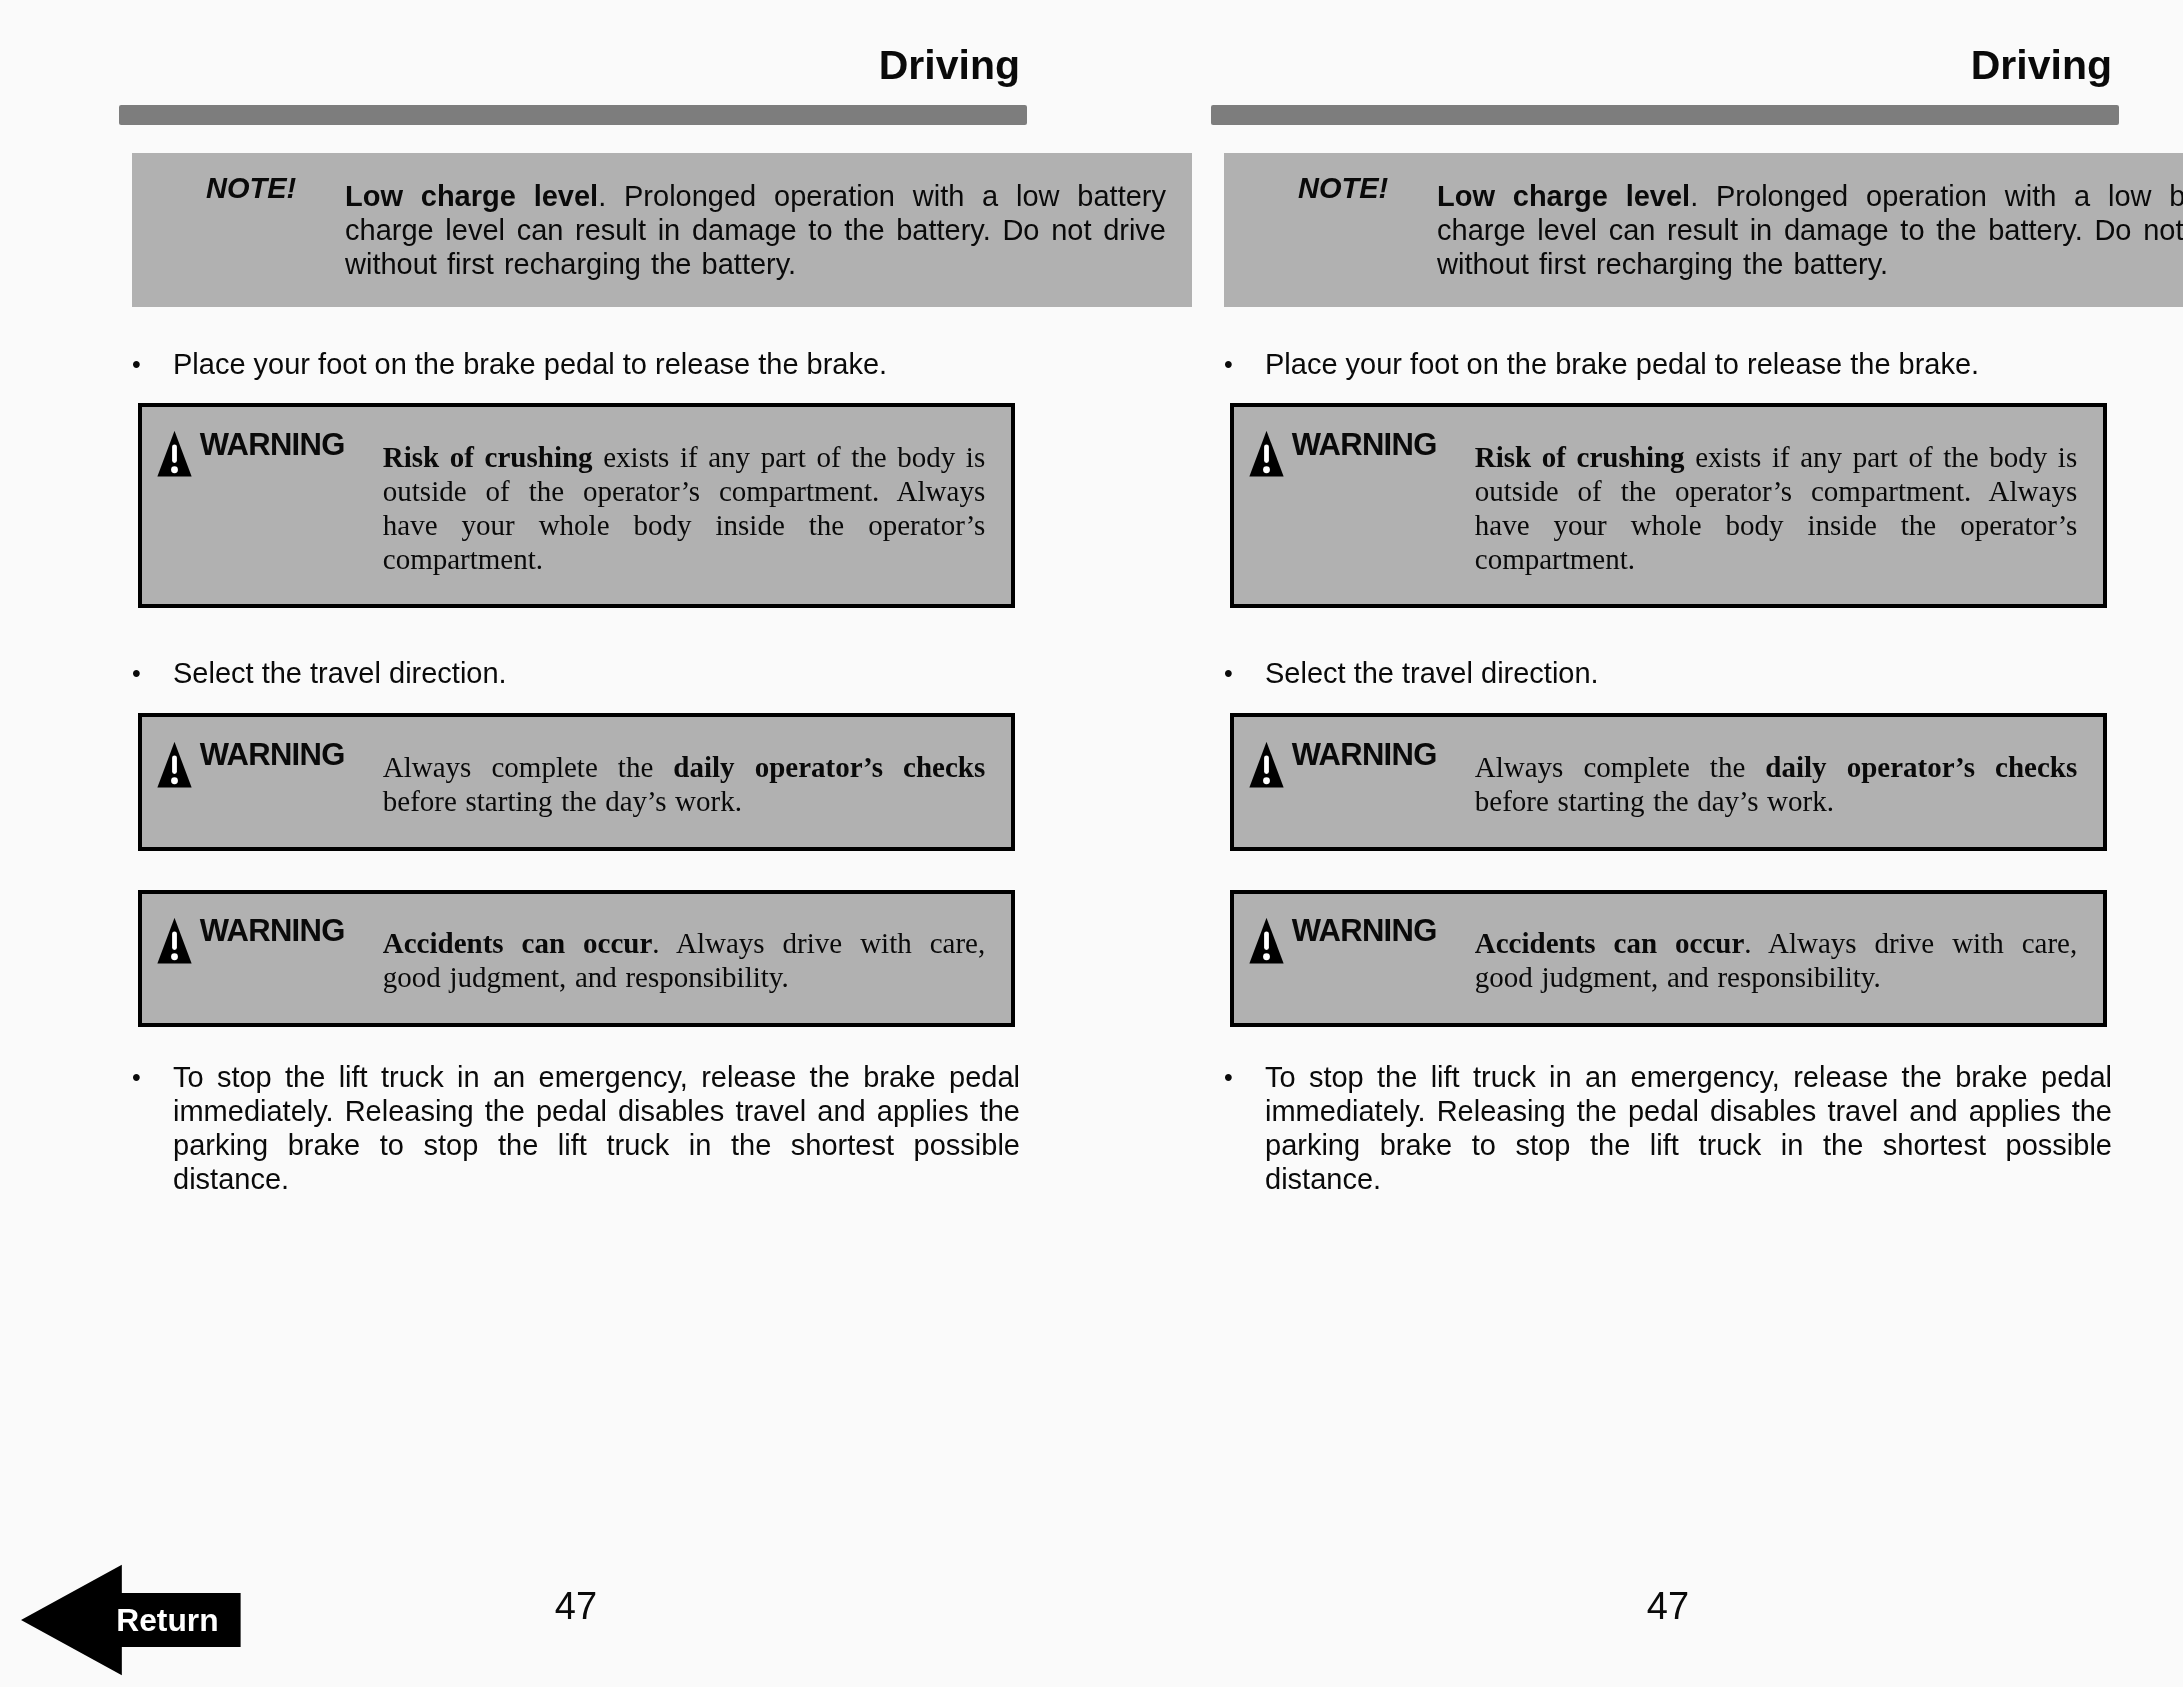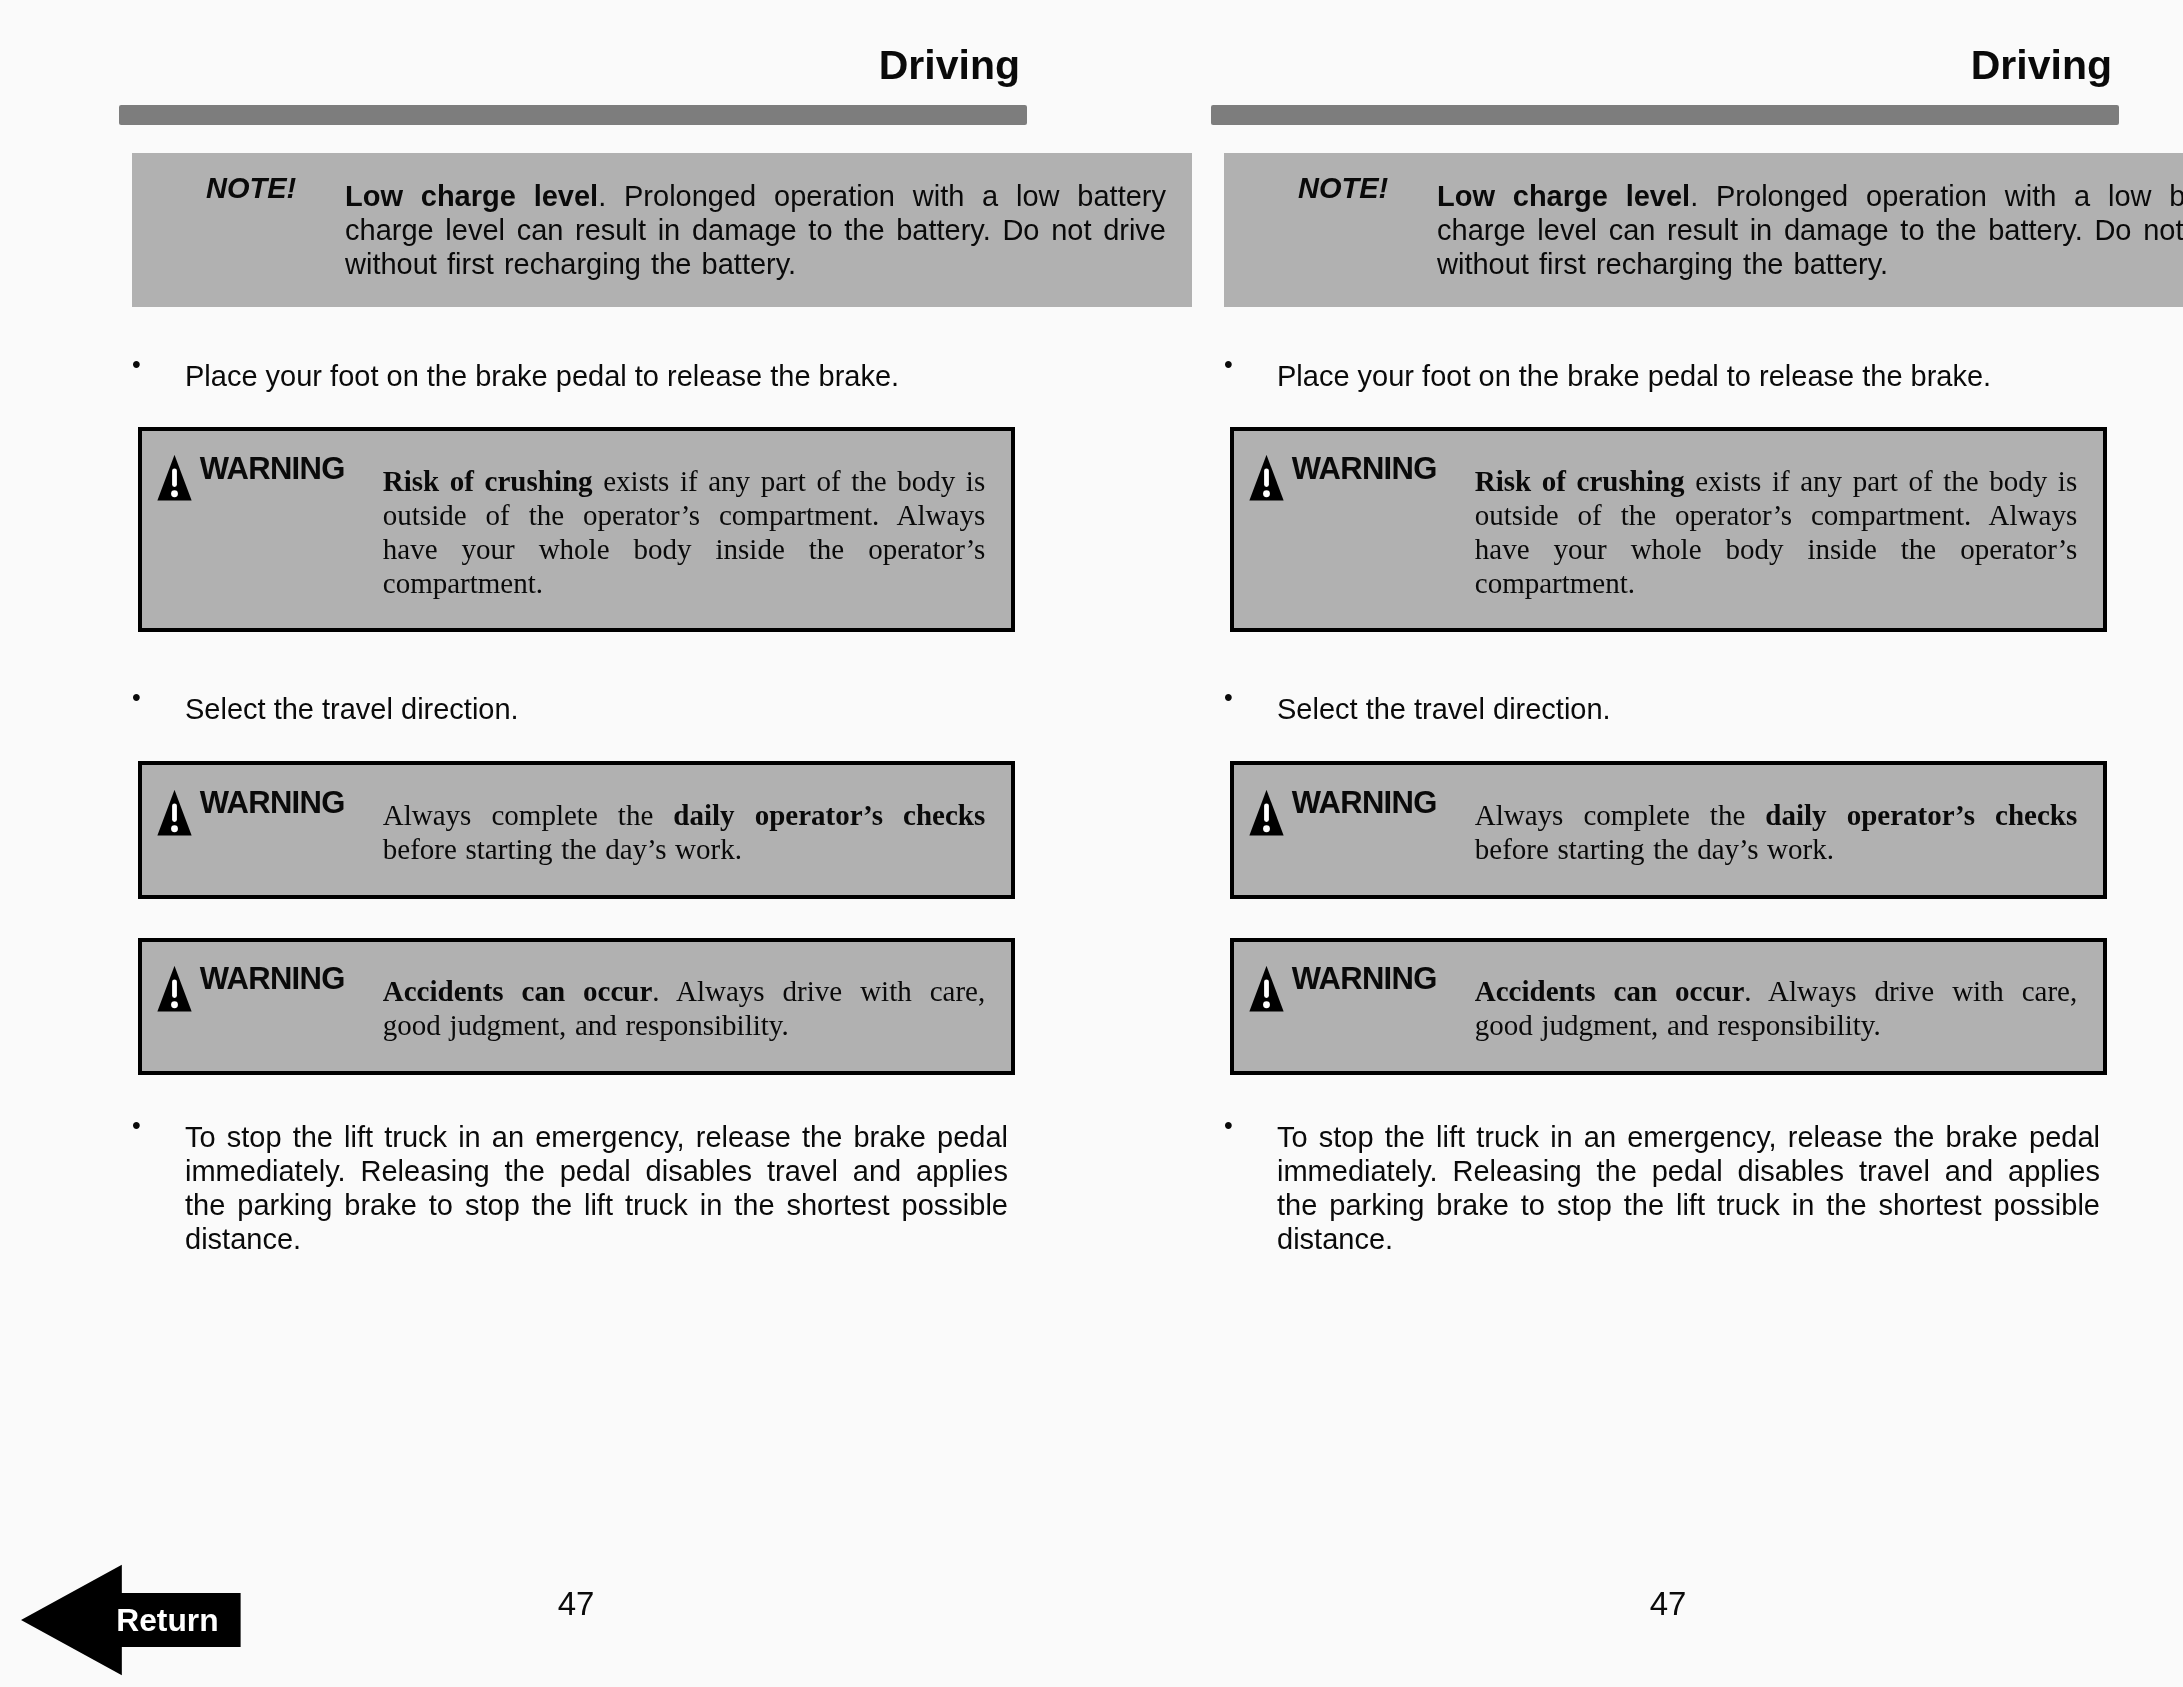--- a/index.html
+++ b/index.html
@@ -40,21 +40,21 @@
 
   .bullet-row {
     margin-left:132px; width:888px;
     display:flex;
     font-size:29px; line-height:34px;
   }
   .bullet-row.first  { margin-top:40px; }
   .bullet-row.second { margin-top:48px; }
   .bullet-row.third  { margin-top:33px; }
   .bullet-marker { flex:0 0 41px; font-size:25px; }
-  .bullet-text { flex:1; margin:12px; }
+  .bullet-text { flex:1; margin:0; }
   .bullet-text.single { white-space:nowrap; }
   .bullet-text.justify { text-align:justify; word-spacing:1.4px; }
 
   .warning-box {
     margin-left:138px;
     width:877px; box-sizing:border-box;
     border:4.1px solid #000;
     background:#b1b1b1;
     padding:20.7px 13.8px 16.5px 13.8px;
     display:flex;
@@ -66,21 +66,21 @@
   .warning-head { flex:0 0 215px; display:flex; align-items:flex-start; }
   .warning-icon { width:37px; height:50px; flex:none; margin-top:1.4px; }
   .warning-label {
     font-size:31px; font-weight:bold; line-height:34px;
     letter-spacing:-0.7px; margin-left:6.9px; white-space:nowrap;
   }
   .warning-body { flex:1; margin:12px; text-align:justify; word-spacing:1.4px;font-family:Liberation Serif, serif; }
 
   .page-number {
     position:absolute; top:1585px; left:132px; width:888px;
-    text-align:center; font-size:33px;
+    text-align:center; font-size:38px;
   }
 
   .return-button {
     position:absolute; left:21px; top:1555px;
     width:221px; height:130px;
     display:block; cursor:pointer;
   }
   .return-button svg { width:100%; height:100%; display:block; }
   .return-button text {
     font-family:"Liberation Sans", sans-serif;

